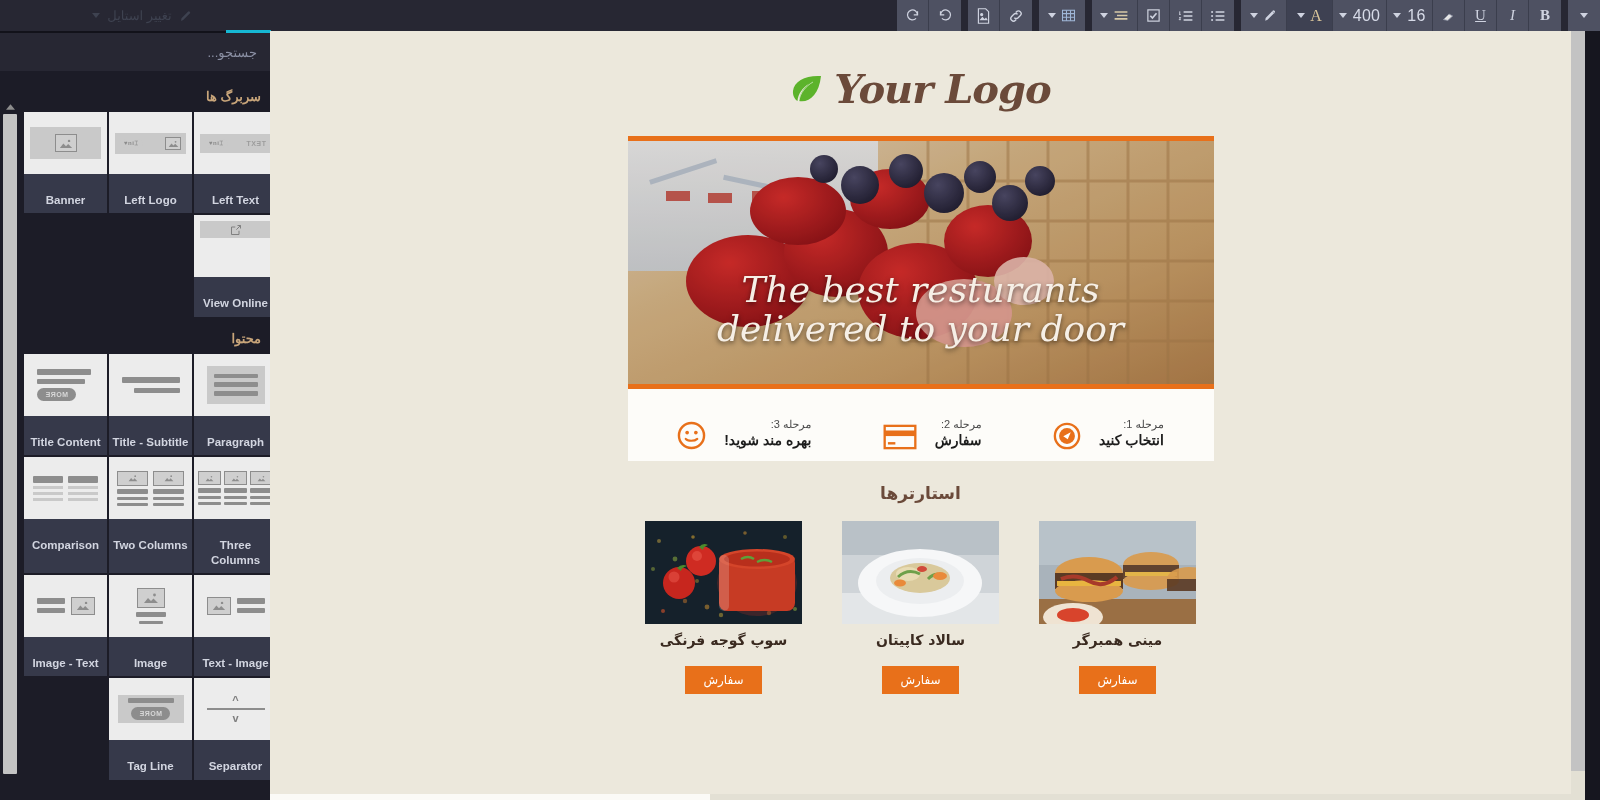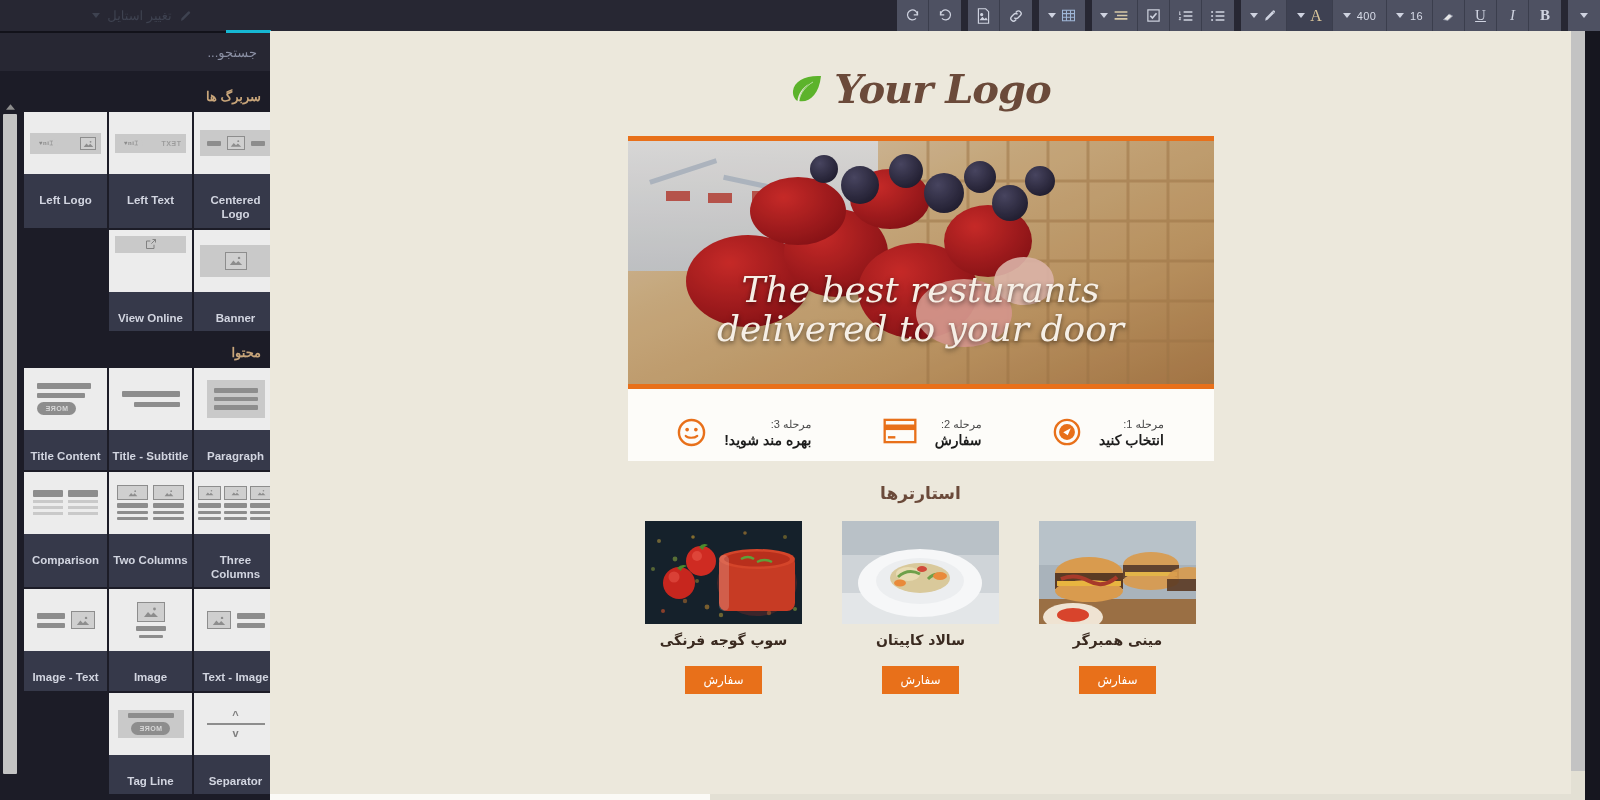--- a/index.html
+++ b/index.html
@@ -29,21 +29,21 @@
   .tb-btn:last-child { border-right: none; }
   .tb-btn.dd { width: 46px; min-width: 46px; gap: 5px; }
   .tb-btn.num { width: 46px; min-width: 46px; gap: 6px; font-size: 12px; }
   .tb-btn.num.w400 { width: 54px; min-width: 54px; }
   .tb-btn.active { background: #3e4152; }
   .caret {
     width: 0; height: 0;
     border-left: 4px solid transparent; border-right: 4px solid transparent;
     border-top: 5px solid #cfd3e0;
   }
-  .tb-label { font-size: 11px; color: #d7dbe8; letter-spacing: .3px; }
+  .tb-label { font-size: 16px; color: #d7dbe8; letter-spacing: .3px; }
   .ic { display: block; }
 
   
   .left-panel {
     position: absolute; top: 0; left: 0; width: 285px; height: 800px;
     background: #1c1c27;
   }
   .panel-tabs {
     height: 31px; background: #272733;
     display: flex; align-items: center; justify-content: center;
@@ -188,21 +188,21 @@
   }
 
   .steps-wrap { display: flex; justify-content: center; }
   .steps {
     width: 586px; background: #fdfcf9; height: 72px;
     display: flex; flex-direction: row-reverse;
     align-items: center; justify-content: space-around;
     padding: 0 14px;
   }
   .step {
-    display: flex; flex-direction: row-reverse; align-items: flex-start; gap: 18px;
+    display: flex; flex-direction: row-reverse; align-items: flex-end; gap: 18px;
     direction: rtl;
     margin-top: 18px;
   }
   .step-txt { text-align: right; direction: rtl; line-height: 1.25; }
   .step-sub { font-size: 11px; color: #4b4b4b; }
   .step-main { font-size: 14px; font-weight: bold; color: #1c1c1c; }
 
   .starters-title {
     text-align: center; direction: rtl;
     font-size: 17px; color: #6b4a3a; font-weight: bold;
@@ -360,35 +360,20 @@
     </div>
     <div class="panel-divider"></div>
     <div class="search-row">
       <input class="search-input" type="text" placeholder="جستجو..." style="">
     </div>
 
     <div class="panel-body">
 
       <div class="section-title">سربرگ ها</div>
       <div class="tile-grid">
-        <div class="tile">
-          <div class="tile-thumb">
-            <div style="display:flex;align-items:center;gap:6px;width:100%;justify-content:center;background:#c9c9c9;padding:6px 4px;">
-              <div class="ph-bar" style="width:14px;"></div>
-              <div class="img-glyph" style="width:18px;height:14px;">
-                <svg width="12" height="10" viewBox="0 0 16 12" fill="#8d8d8d">
-                    <circle cx="11" cy="3.5" r="1.3"></circle>
-                    <path d="M1 11l4-5 3 3 2.5-2.5L15 11z"></path>
-                  </svg>
-              </div>
-              <div class="ph-bar" style="width:14px;"></div>
-            </div>
-          </div>
-          <div class="tile-name">Centered Logo</div>
-        </div>
 
         <div class="tile">
           <div class="tile-thumb">
             <div style="display:flex;align-items:center;justify-content:space-between;width:100%;background:#c9c9c9;padding:5px 5px;">
               <span class="mini-chip">♥ni⌶</span>
               <span style="font-size:7px;color:#9c9c9c;transform:scaleX(-1);letter-spacing:.5px;">TEXT</span>
             </div>
           </div>
           <div class="tile-name">Left Text</div>
         </div>

